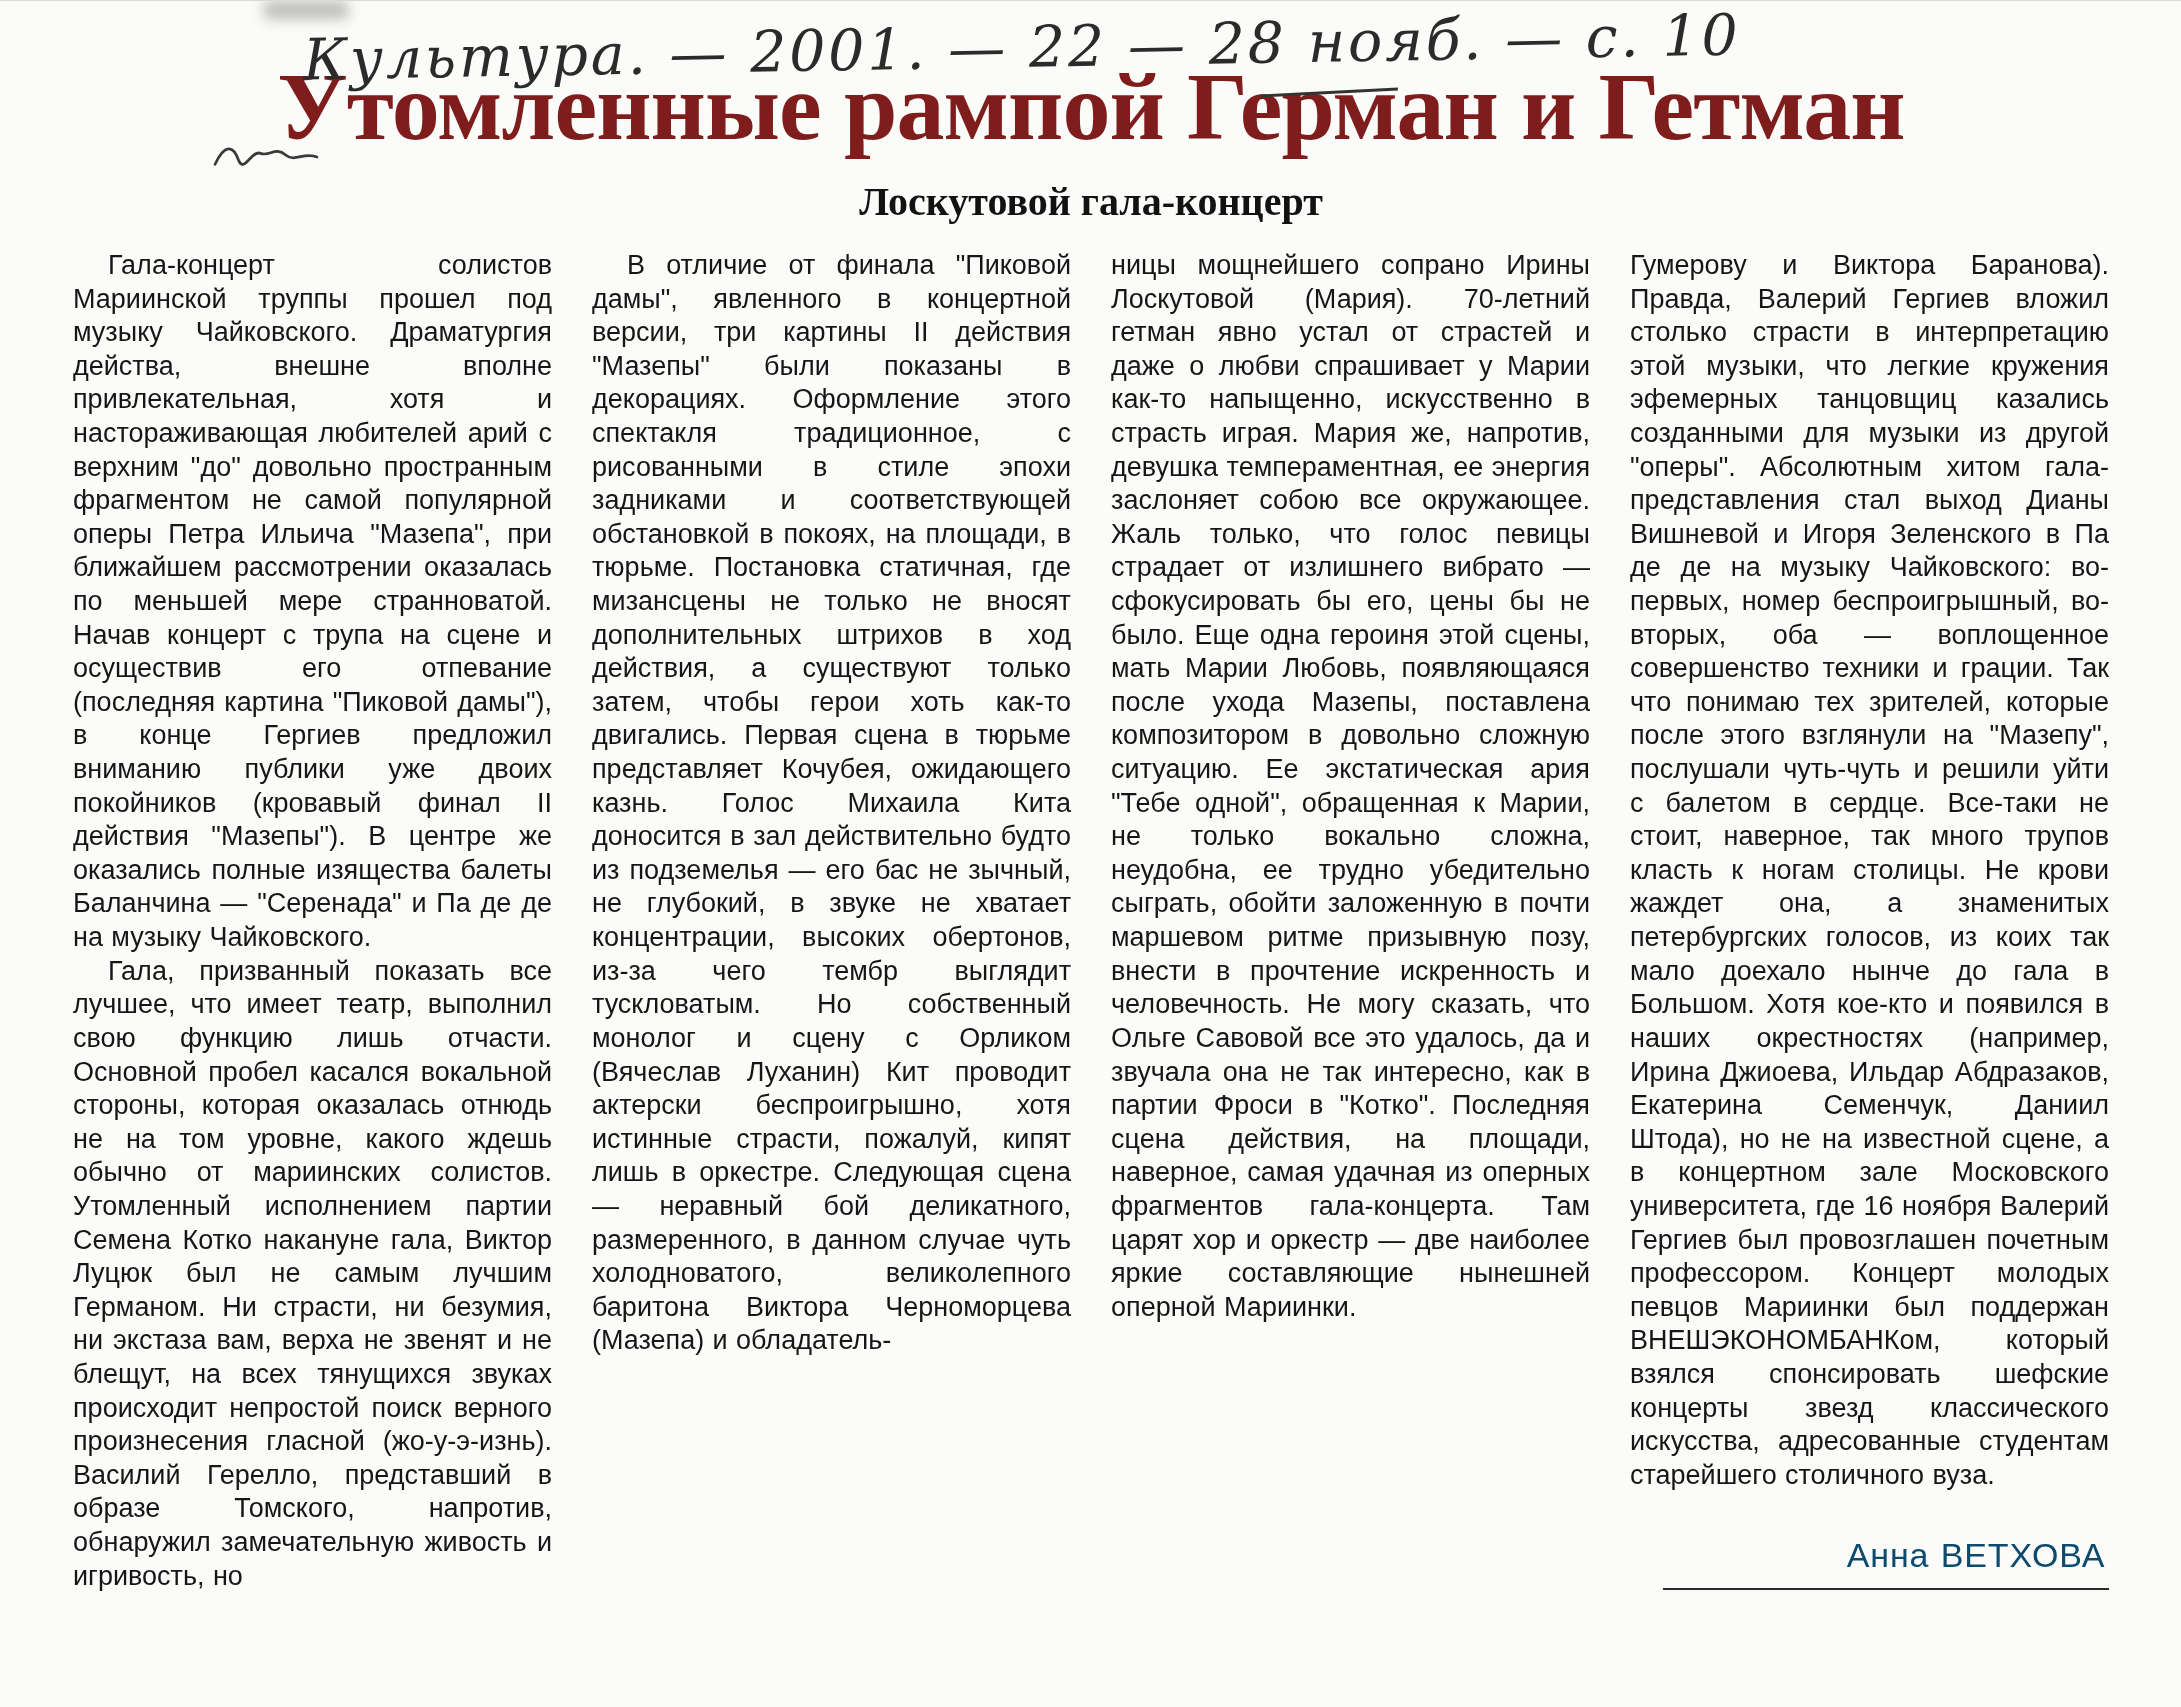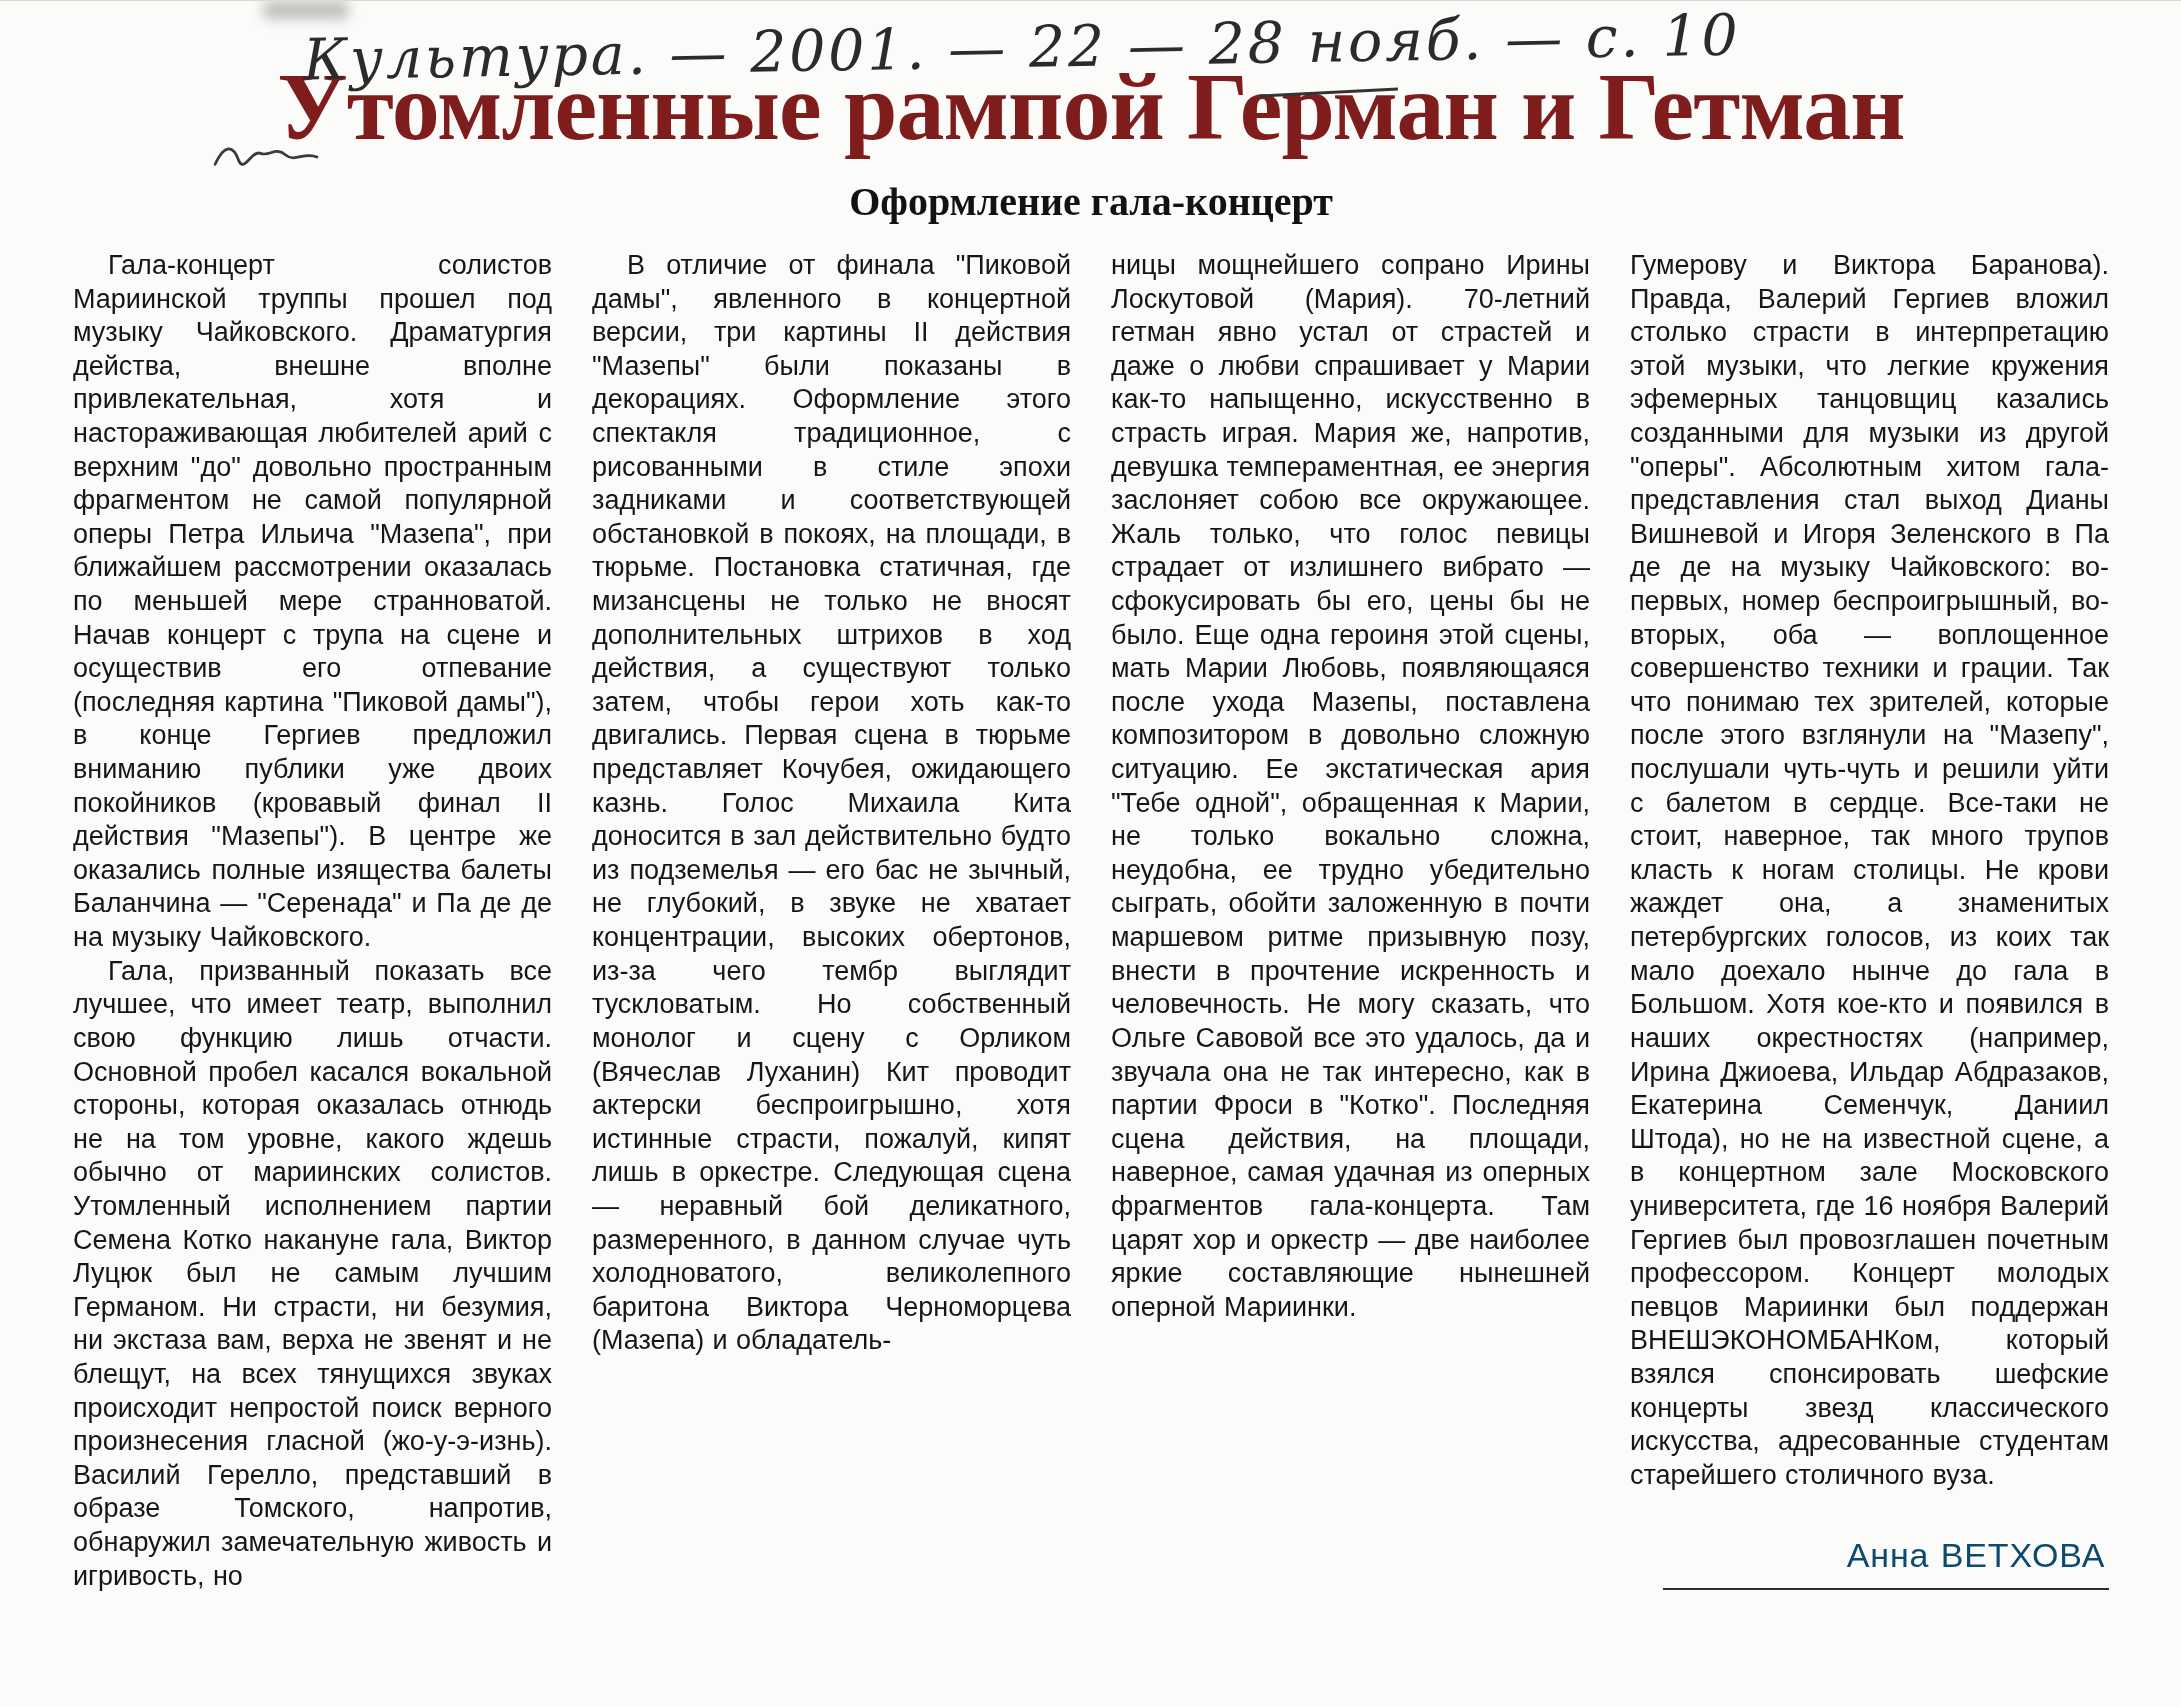--- a/index.html
+++ b/index.html
@@ -104,21 +104,21 @@
 
   <div class="handwriting">Культура. — 2001. — 22 — 28 нояб. — с. 10</div>
   <div class="hand-underline"></div>
 
   <svg class="scribble" width="110" height="40" viewBox="0 0 120 44">
     <path d="M4 30 C 14 8, 24 8, 30 26 C 36 40, 44 14, 54 18 C 64 22, 70 10, 82 20 C 92 28, 102 16, 116 22" fill="none" stroke="#3a3a3a" stroke-width="3" stroke-linecap="round"></path>
   </svg>
 
   <h1 class="headline">Утомленные рампой Герман и Гетман</h1>
 
-  <div class="subtitle">Оформление гала-концерт</div>
+  <div class="subtitle">Лоскутовой гала-концерт</div>
 
   <div class="columns">
 
     <div class="col">
       <p>Гала-концерт солистов Мариинской труппы прошел под музыку Чайковского. Драматургия действа, внешне вполне привлекательная, хотя и настораживающая любителей арий с верхним "до" довольно пространным фрагментом не самой популярной оперы Петра Ильича "Мазепа", при ближайшем рассмотрении оказалась по меньшей мере странноватой. Начав концерт с трупа на сцене и осуществив его отпевание (последняя картина "Пиковой дамы"), в конце Гергиев предложил вниманию публики уже двоих покойников (кровавый финал II действия "Мазепы"). В центре же оказались полные изящества балеты Баланчина — "Серенада" и Па де де на музыку Чайковского.</p>
       <p>Гала, призванный показать все лучшее, что имеет театр, выполнил свою функцию лишь отчасти. Основной пробел касался вокальной стороны, которая оказалась отнюдь не на том уровне, какого ждешь обычно от мариинских солистов. Утомленный исполнением партии Семена Котко накануне гала, Виктор Луцюк был не самым лучшим Германом. Ни страсти, ни безумия, ни экстаза вам, верха не звенят и не блещут, на всех тянущихся звуках происходит непростой поиск верного произнесения гласной (жо-у-э-изнь). Василий Герелло, представший в образе Томского, напротив, обнаружил замечательную живость и игривость, но</p>
     </div>
 
     <div class="col">
       <p>В отличие от финала "Пиковой дамы", явленного в концертной версии, три картины II действия "Мазепы" были показаны в декорациях. Оформление этого спектакля традиционное, с рисованными в стиле эпохи задниками и соответствующей обстановкой в покоях, на площади, в тюрьме. Постановка статичная, где мизансцены не только не вносят дополнительных штрихов в ход действия, а существуют только затем, чтобы герои хоть как-то двигались. Первая сцена в тюрьме представляет Кочубея, ожидающего казнь. Голос Михаила Кита доносится в зал действительно будто из подземелья — его бас не зычный, не глубокий, в звуке не хватает концентрации, высоких обертонов, из-за чего тембр выглядит тускловатым. Но собственный монолог и сцену с Орликом (Вячеслав Луханин) Кит проводит актерски беспроигрышно, хотя истинные страсти, пожалуй, кипят лишь в оркестре. Следующая сцена — неравный бой деликатного, размеренного, в данном случае чуть холодноватого, великолепного баритона Виктора Черноморцева (Мазепа) и обладатель-</p>

